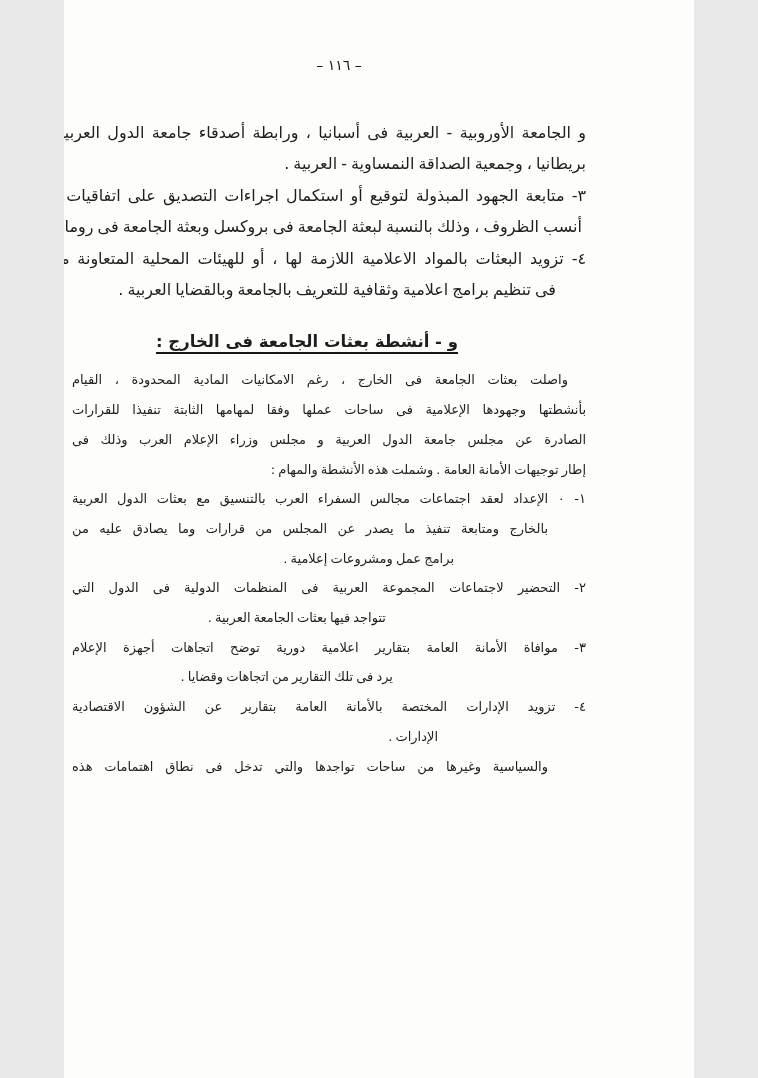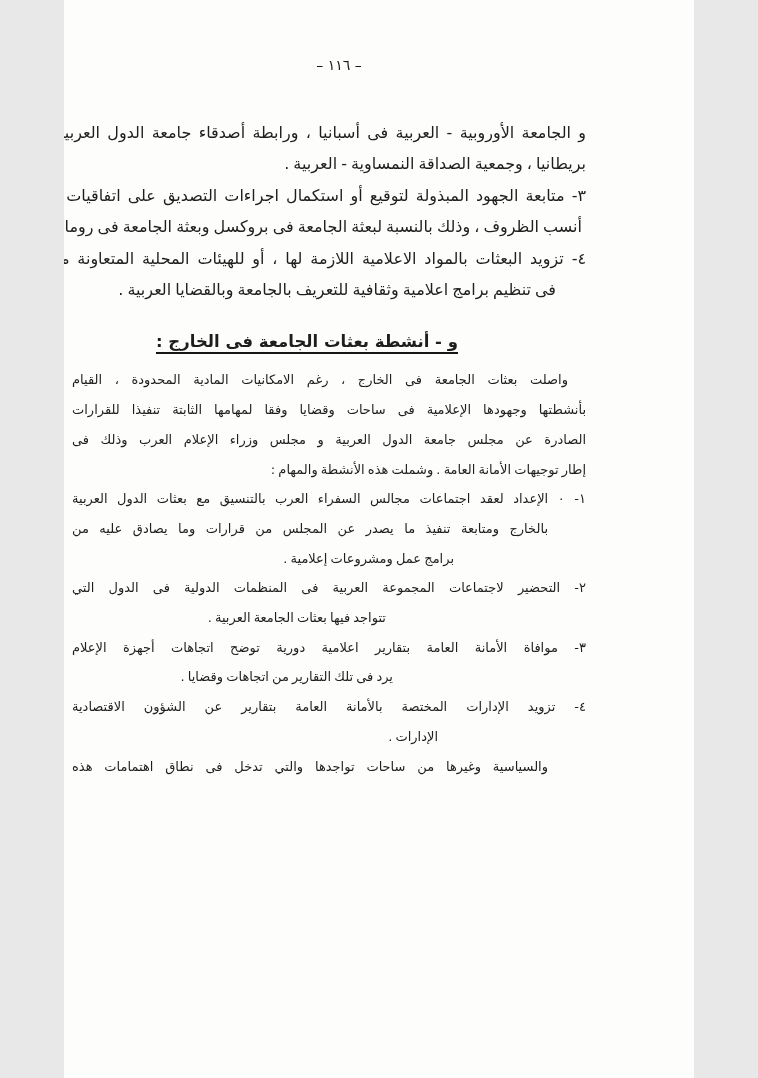--- a/index.html
+++ b/index.html
@@ -81,21 +81,21 @@
       <div class="ln r pr30">فى تنظيم برامج اعلامية وثقافية للتعريف بالجامعة وبالقضايا العربية .</div>
     </div>
 
     <div class="heading-row">
       <span class="heading">و - أنشطة بعثات الجامعة فى الخارج :</span>
     </div>
 
     <div class="sec2">
 
       <div class="ln j pr18">واصلت بعثات الجامعة فى الخارج ، رغم الامكانيات المادية المحدودة ، القيام</div>
-      <div class="ln j">بأنشطتها وجهودها الإعلامية فى ساحات وقضايا وفقا لمهامها الثابتة تنفيذا للقرارات</div>
+      <div class="ln j">بأنشطتها وجهودها الإعلامية فى ساحات عملها وفقا لمهامها الثابتة تنفيذا للقرارات</div>
       <div class="ln j">الصادرة عن مجلس جامعة الدول العربية و مجلس وزراء الإعلام العرب وذلك فى</div>
       <div class="ln r">إطار توجيهات الأمانة العامة . وشملت هذه الأنشطة والمهام :</div>
 
       <div class="ln j">١- ٠ الإعداد لعقد اجتماعات مجالس السفراء العرب بالتنسيق مع بعثات الدول العربية</div>
       <div class="ln j pr38">بالخارج ومتابعة تنفيذ ما يصدر عن المجلس من قرارات وما يصادق عليه من</div>
       <div class="ln r pr132">برامج عمل ومشروعات إعلامية .</div>
 
       <div class="ln j">٢- التحضير لاجتماعات المجموعة العربية فى المنظمات الدولية فى الدول التي</div>
       <div class="ln r pr200">تتواجد فيها بعثات الجامعة العربية .</div>
 

